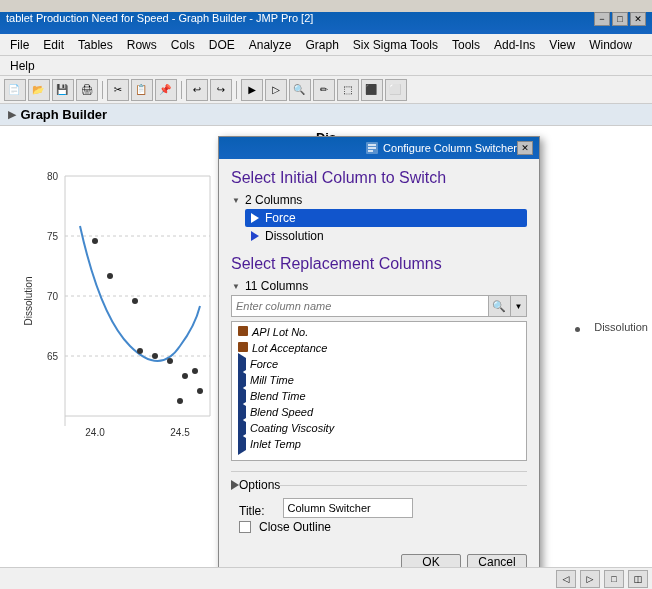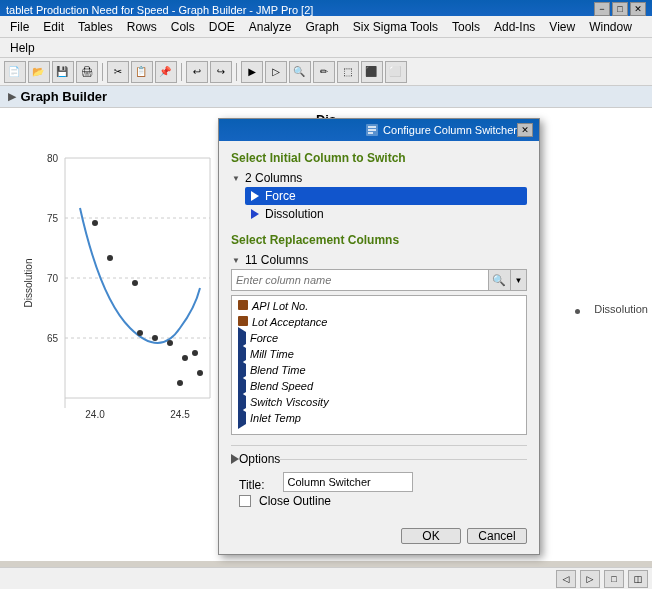--- a/index.html
+++ b/index.html
@@ -10,25 +10,26 @@
       width: 652px;
       height: 589px;
       overflow: hidden;
       position: relative;
     }
 
     
     .title-bar {
       background: linear-gradient(to bottom, #0a5fb4, #1464c0);
       color: white;
-      height: 16px;
-      display: flex;
-      align-items: flex-end;
+      height: 22px;
+      display: flex;
+      align-items: flex-start;
       padding: 0 6px;
       font-size: 11px;
+      margin-top: 12px;
     }
     .title-bar-text {
       flex: 1;
     }
     .title-bar-controls {
       display: flex;
       gap: 2px;
     }
     .title-btn {
       width: 16px;
@@ -197,24 +198,24 @@
       justify-content: center;
       cursor: pointer;
       color: black;
     }
 
     .dialog-body {
       padding: 10px 12px;
     }
 
     .section-label {
-      font-size: 12px;
-      font-weight: bold;
+      font-size: 16px;
+      font-weight: normal;
       margin-bottom: 6px;
-      color: #4d7c0f;
+      color: #4c1d95;
     }
 
     .tree-section {
       margin-bottom: 10px;
     }
 
     .tree-header {
       display: flex;
       align-items: center;
       gap: 4px;
@@ -622,21 +623,21 @@
             <span>Blend Time</span>
           </div>
 
           <div class="column-list-item">
             <span><span class="icon-triangle-navy"></span></span>
             <span>Blend Speed</span>
           </div>
 
           <div class="column-list-item">
             <span><span class="icon-triangle-navy"></span></span>
-            <span>Switch Viscosity</span>
+            <span>Coating Viscosity</span>
           </div>
 
           <div class="column-list-item">
             <span><span class="icon-triangle-navy"></span></span>
             <span>Inlet Temp</span>
           </div>
         </div>
       </div>
 
       <div class="options-section">

